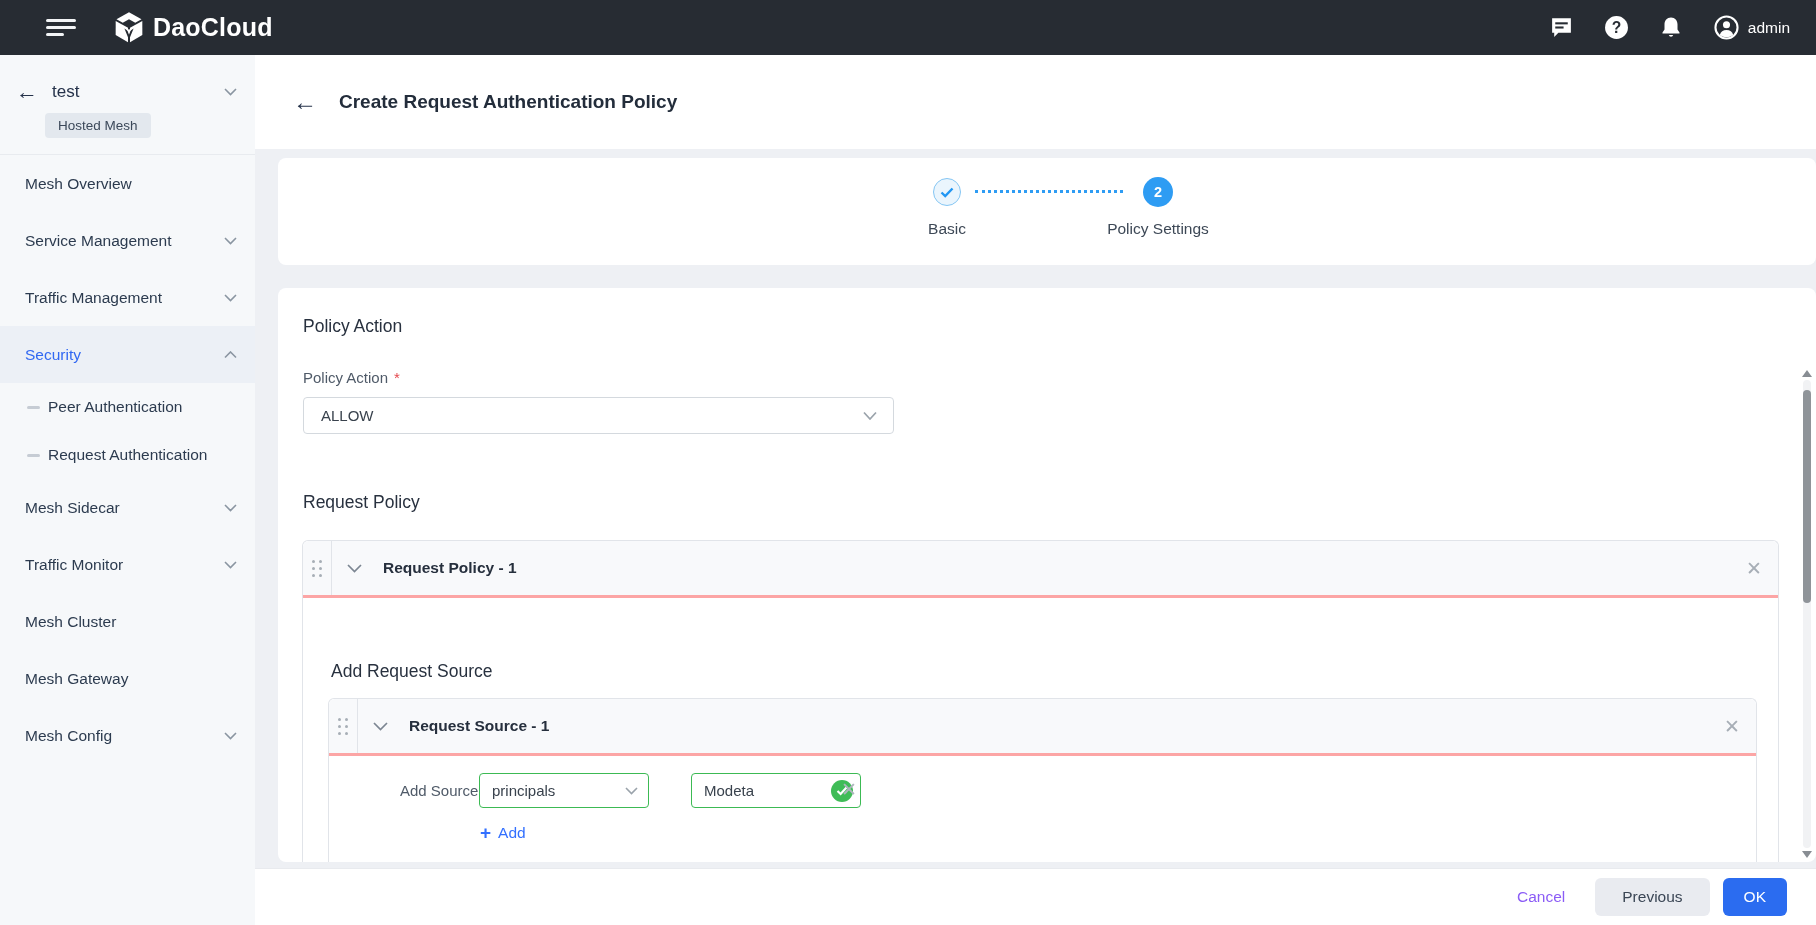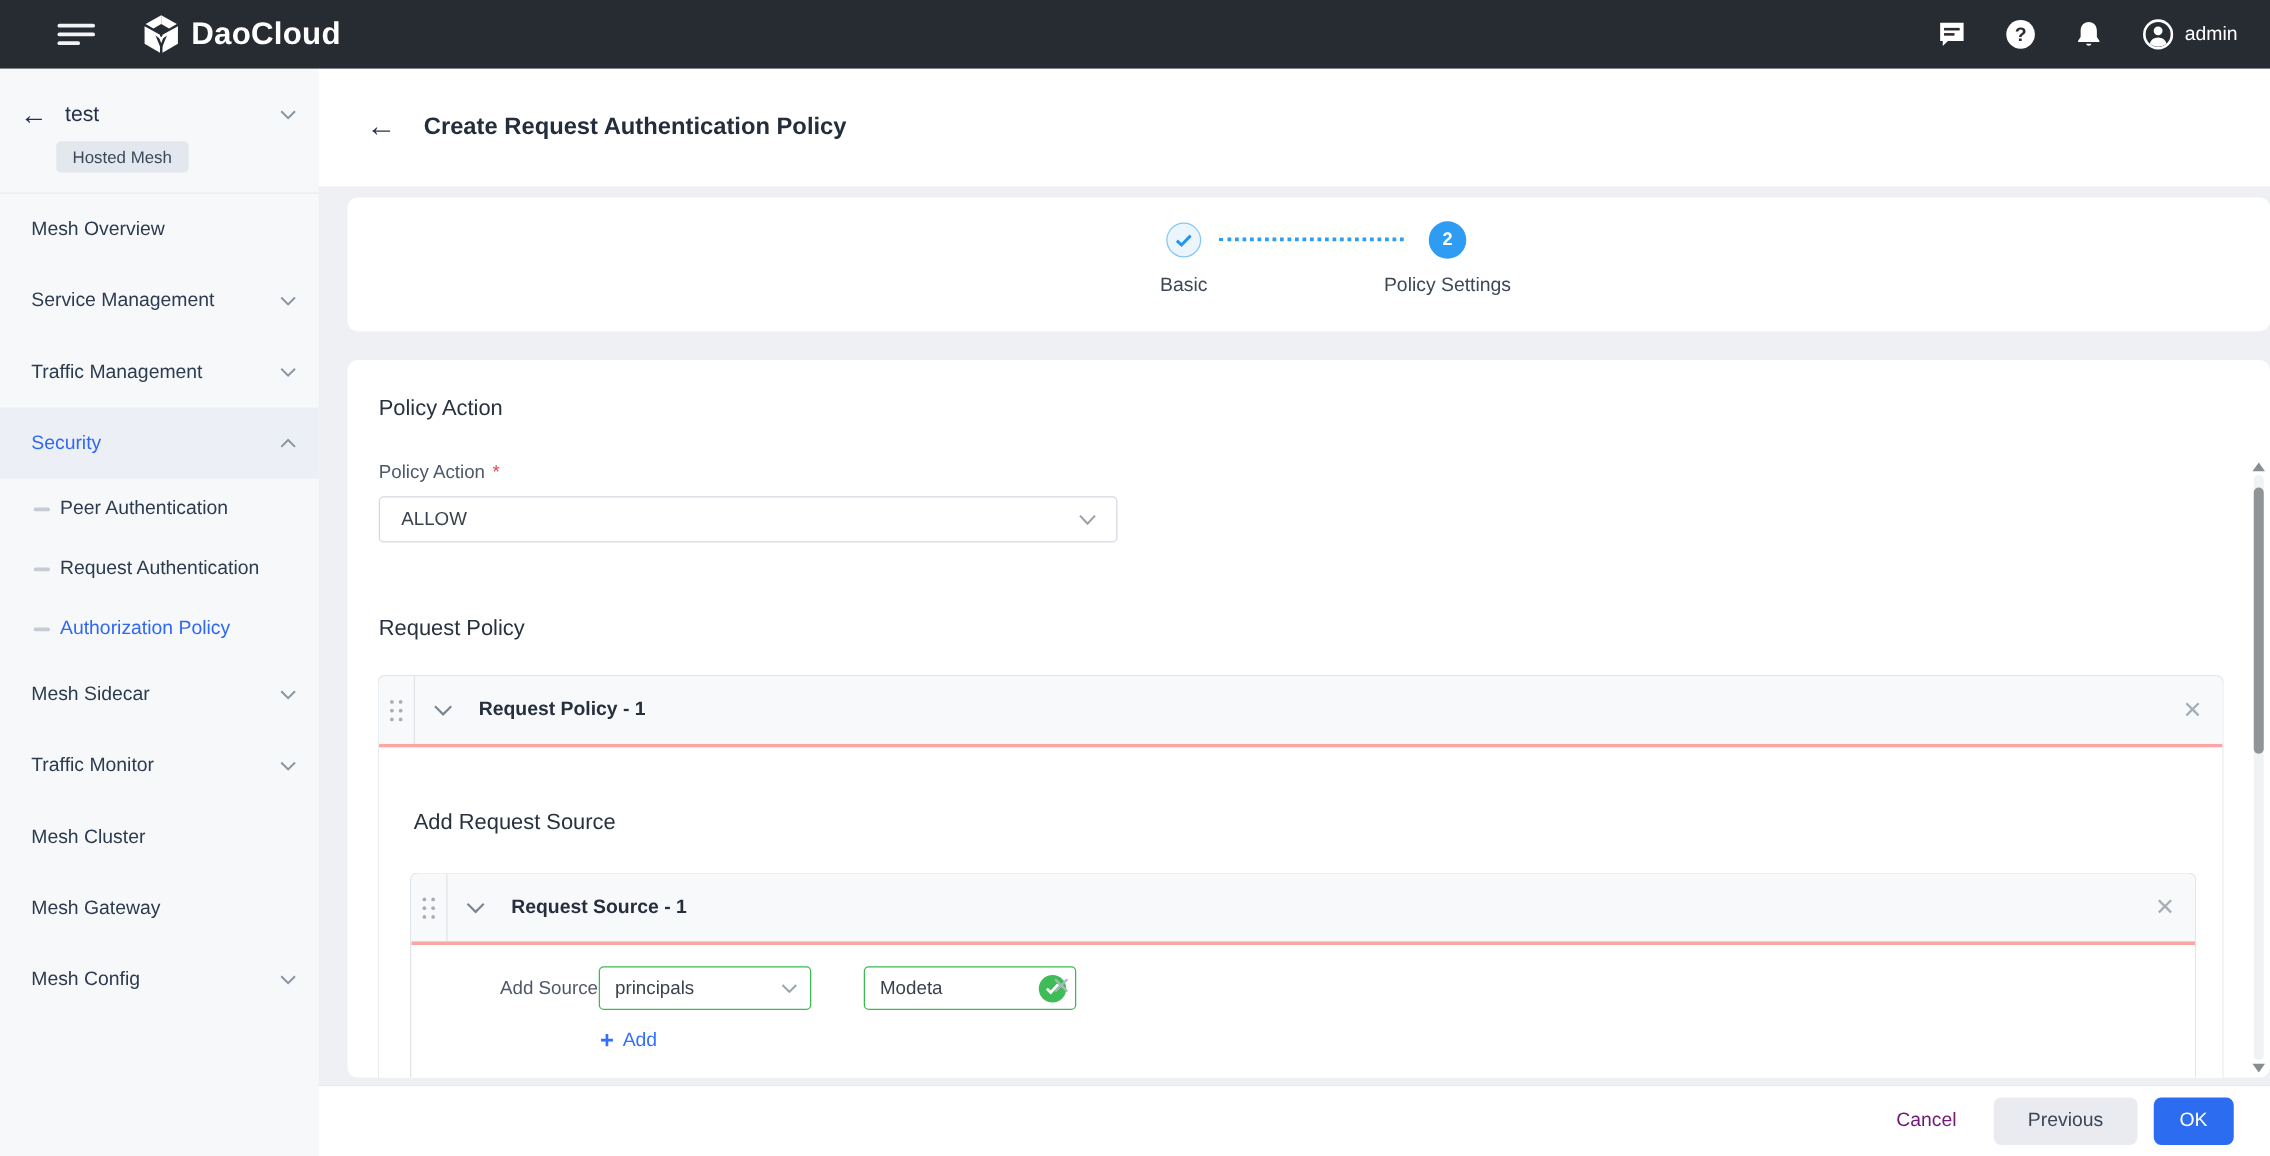--- a/index.html
+++ b/index.html
@@ -67,21 +67,21 @@
   
   .panel { position:absolute; border:1px solid #e1e4e9; border-bottom:none; border-radius:6px 6px 0 0; background:#fff; }
   .panel-outer { left:24px; top:252px; width:1477px; height:330px; }
   .panel-head { display:flex; align-items:center; height:57px; background:#f8f9fb; border-bottom:3px solid #fca5a5; border-radius:6px 6px 0 0; }
   .drag-zone { width:29px; align-self:stretch; border-right:1px solid #e1e4e9; display:flex; align-items:center; justify-content:center; cursor:grab; }
   .drag-dots { width:10px; display:flex; flex-wrap:wrap; gap:4px; }
   .drag-dots i { width:3px; height:3px; border-radius:50%; background:#a7aeb6; }
   .panel-chev { margin-left:15px; cursor:pointer; display:flex; }
   .panel-title { margin-left:21px; font-size:15.5px; font-weight:700; color:#262f3d; }
   .panel-close { margin-left:auto; margin-right:16px; font-size:19px; color:#a7aeb6; cursor:pointer; line-height:1; }
-  .h-add-source { left:28px; top:106px; }
+  .h-add-source { left:28px; top:120px; }
   .panel-inner { left:25px; top:157px; width:1429px; height:180px; }
 
   .src-label { position:absolute; left:71px; top:83px; font-size:15px; color:#4f5a68; }
   .sel-principals { position:absolute; left:150px; top:74px; width:170px; height:35px; border:1.5px solid #3cba54;text-align:center; }
   .sel-principals .sel-text { padding-left:12px; }
   .src-input-wrap { position:absolute; left:330px; top:74px; width:170px; height:35px; border:1.5px solid #3cba54; border-radius:4px; background:#fff; display:flex; align-items:center;margin-left:32px; }
   .src-input { border:none; outline:none; width:118px; padding-left:12px; font-size:15px; color:#39424d; font-family:"Liberation Sans",sans-serif; background:transparent; }
   .valid-badge { position:absolute; right:7px; top:50%; transform:translateY(-50%); width:22px; height:22px; border-radius:50%; background:#3fbc57; display:flex; align-items:center; justify-content:center; }
   .src-remove { position:absolute; left:512px; top:81px; font-size:19px; color:#aeb5bd; cursor:pointer; line-height:1; }
   .add-link { position:absolute; left:151px; top:124px; display:flex; align-items:center; gap:7px; color:#3370ff; font-size:15.5px; cursor:pointer; }
@@ -91,21 +91,21 @@
   .scrollbar { position:absolute; left:1522px; top:78px; width:14px; height:496px; }
   .sb-arrow { position:absolute; left:2px; width:0; height:0; border-left:5px solid transparent; border-right:5px solid transparent; }
   .sb-up { top:4px; border-bottom:7px solid #888d93; }
   .sb-down { bottom:4px; border-top:7px solid #888d93; }
   .sb-track { position:absolute; left:3px; top:14px; bottom:14px; width:8px; background:#f1f2f4; border-radius:4px; }
   .sb-thumb { position:absolute; left:3px; top:24px; width:8px; height:213px; background:#8f9499; border-radius:4px; cursor:grab; }
 
   
   .footer { position:absolute; left:255px; top:868px; width:1561px; height:57px; background:#fff; border-top:1px solid #e8eaee; display:flex; align-items:center; justify-content:flex-end; padding-right:29px; }
   .btn { border:none; border-radius:6px; font-family:"Liberation Sans",sans-serif; font-size:15.5px; cursor:pointer; }
-  .btn-cancel { background:transparent; color:#701a75; padding:9px 10px; margin-right:20px; }
+  .btn-cancel { background:transparent; color:#8b5cf6; padding:9px 10px; margin-right:20px; }
   .btn-previous { background:#e9ebf0; color:#3b4655; padding:10px 27px; margin-right:13px; }
   .btn-ok { background:#2b6cf0; color:#fff; padding:10px 21px; font-weight:500; }
 
   svg { display:block; }
 </style>
 </head>
 <body>
 
 <div id="app">
 
@@ -202,24 +202,20 @@
         </span>
     </div>
     <div class="nav-sub">
       <span class="sub-dash"></span>
       <span class="sub-label">Peer Authentication</span>
     </div>
     <div class="nav-sub">
       <span class="sub-dash"></span>
       <span class="sub-label">Request Authentication</span>
     </div>
-    <div class="nav-sub active">
-      <span class="sub-dash"></span>
-      <span class="sub-label">Authorization Policy</span>
-    </div>
     <div class="nav-item">
       <span>Mesh Sidecar</span>
       <span class="chev">
           <svg width="13" height="8" viewBox="0 0 13 8">
             <polyline points="1,1 6.5,6.5 12,1" fill="none" stroke="#8a95a1" stroke-width="1.6"></polyline>
           </svg>
         </span>
     </div>
     <div class="nav-item">
       <span>Traffic Monitor</span>

